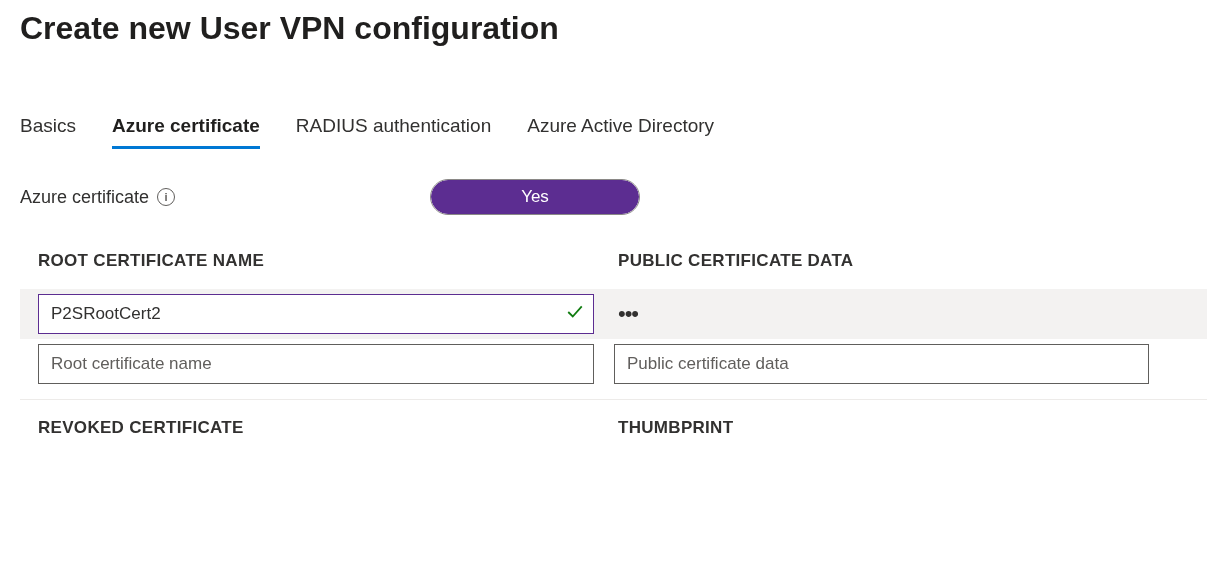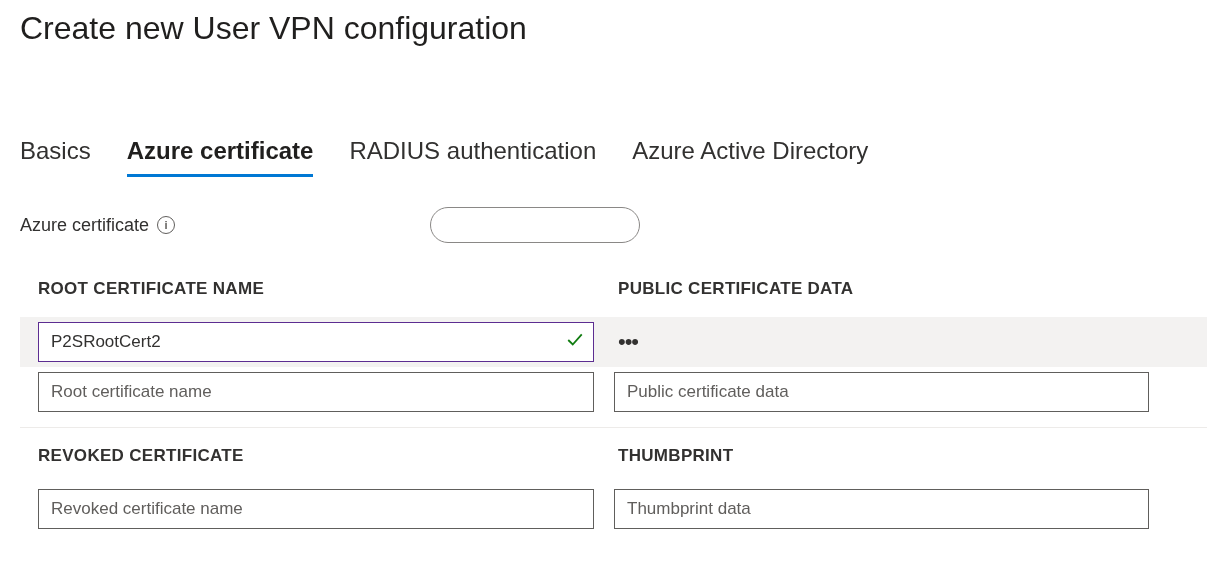--- a/index.html
+++ b/index.html
@@ -5,32 +5,32 @@
     * { box-sizing: border-box; margin: 0; padding: 0; }
     body {
       font-family: 'Segoe UI', -apple-system, sans-serif;
       background: #fff;
       color: #323130;
       padding: 10px 20px;
       width: 1227px;
     }
     .page-title {
       font-size: 32px;
-      font-weight: 400;
+      font-weight: 700;
       color: #201f1e;
-      margin-bottom: 90px;
+      margin-bottom: 68px;
     }
     .tabs {
       display: flex;
       gap: 36px;
       border-bottom: none;
       margin-bottom: 30px;
     }
     .tab {
-      font-size: 24px;
+      font-size: 19px;
       font-weight: 400;
       color: #323130;
       padding-bottom: 12px;
       cursor: pointer;
       position: relative;
     }
     .tab.active {
       font-weight: 600;
       color: #201f1e;
     }
@@ -179,20 +179,21 @@
   <div class="tab">RADIUS authentication</div>
   <div class="tab">Azure Active Directory</div>
 </div>
 
 <div class="setting-row">
   <div class="setting-label">
     <span>Azure certificate</span>
     <span class="info-icon">i</span>
   </div>
   <div class="toggle-pill">
+    <div class="toggle-option selected">Yes</div>
   </div>
 </div>
 
 <div class="cert-section">
   <div class="cert-headers">
     <div class="cert-header col1">Root certificate name</div>
     <div class="cert-header col2">Public certificate data</div>
   </div>
 
   <div class="cert-row highlighted">
@@ -219,22 +220,13 @@
     <div style="width:28px"></div>
   </div>
 
   <div class="divider"></div>
 
   <div class="cert-headers">
     <div class="cert-header col1">Revoked certificate</div>
     <div class="cert-header col2">Thumbprint</div>
   </div>
 
-  <div class="cert-row">
-    <div class="input-wrap col1">
-      <input class="cert-input" placeholder="Revoked certificate name" style="">
-    </div>
-    <div class="input-wrap col2">
-      <input class="cert-input" placeholder="Thumbprint data" style="">
-    </div>
-    <div style="width:28px"></div>
-  </div>
 </div>
 
 </body></html>

